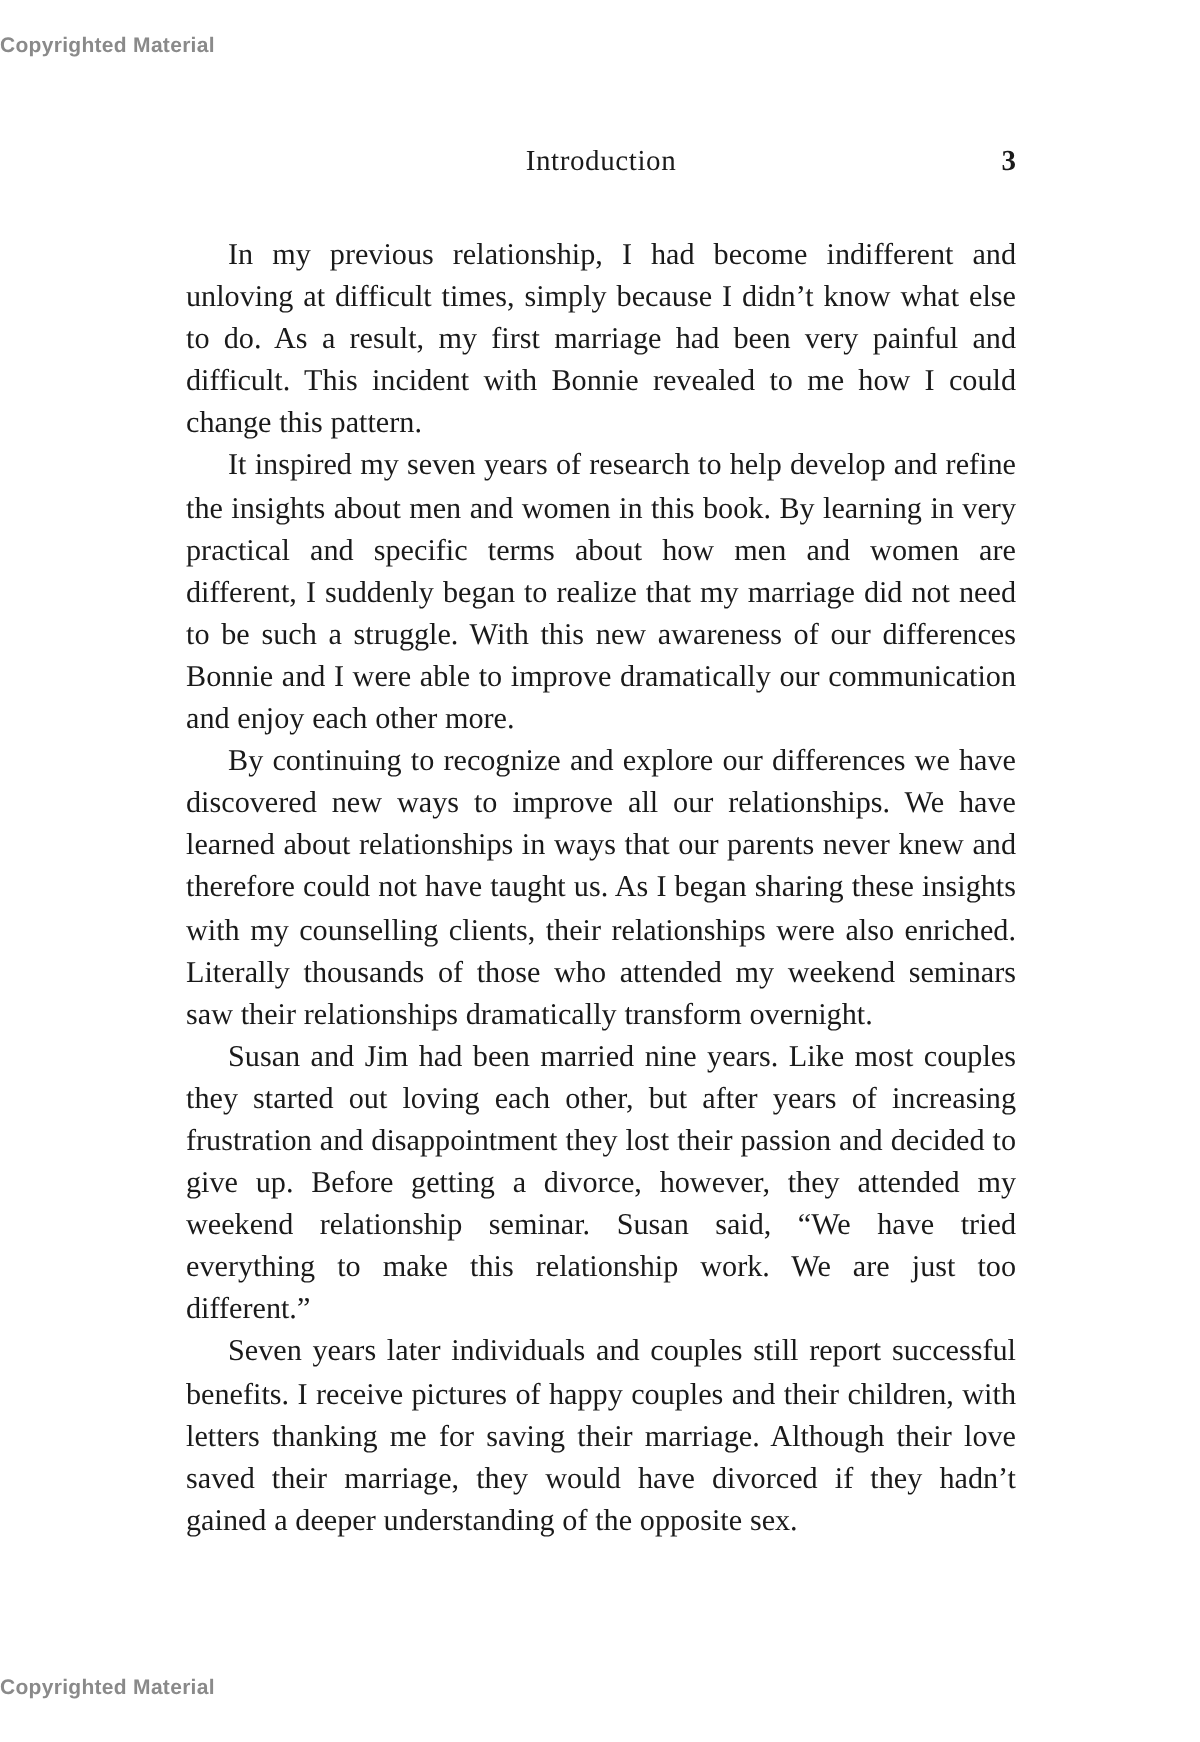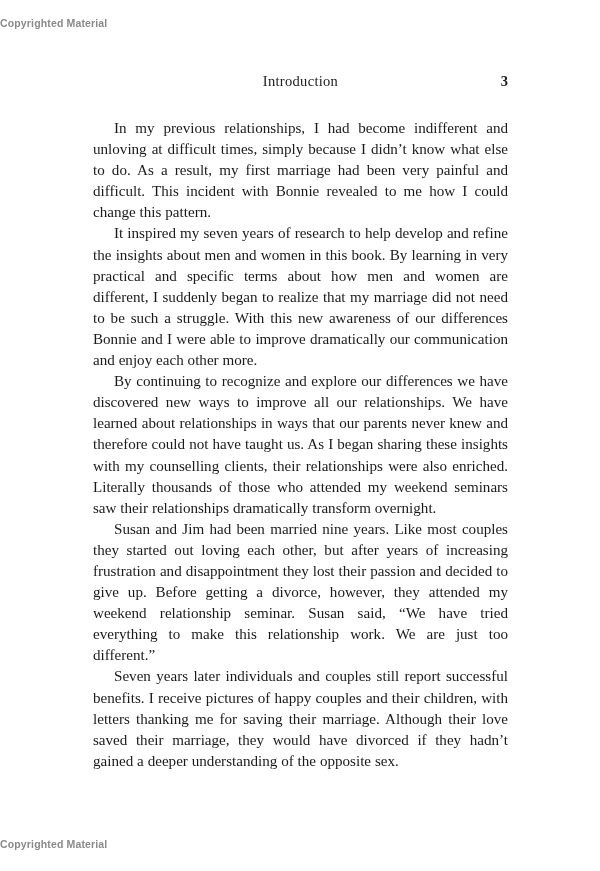--- a/index.html
+++ b/index.html
@@ -92,21 +92,21 @@
 <div class="watermark watermark-top">Copyrighted Material</div>
 
 <div class="page">
 
   <div class="running-head">
     <div class="running-head-title">Introduction</div>
     <div class="running-head-folio">3</div>
   </div>
 
   <div class="body-text">
-    <p>In my previous relationships, I had become indifferent and unloving at difficult times, simply because I didn’t know what else to do. As a result, my first marriage had been very painful and difficult. This incident with Bonnie revealed to me how I could change this pattern.</p>
+    <p>In my previous relationship, I had become indifferent and unloving at difficult times, simply because I didn’t know what else to do. As a result, my first marriage had been very painful and difficult. This incident with Bonnie revealed to me how I could change this pattern.</p>
     <p>It inspired my seven years of research to help develop and refine the insights about men and women in this book. By learning in very practical and specific terms about how men and women are different, I suddenly began to realize that my marriage did not need to be such a struggle. With this new awareness of our differences Bonnie and I were able to improve dramatically our communication and enjoy each other more.</p>
     <p>By continuing to recognize and explore our differences we have discovered new ways to improve all our relationships. We have learned about relationships in ways that our parents never knew and therefore could not have taught us. As I began sharing these insights with my counselling clients, their relationships were also enriched. Literally thousands of those who attended my weekend seminars saw their relationships dramatically transform overnight.</p>
     <p>Susan and Jim had been married nine years. Like most couples they started out loving each other, but after years of increasing frustration and disappointment they lost their passion and decided to give up. Before getting a divorce, however, they attended my weekend relationship seminar. Susan said, “We have tried everything to make this relationship work. We are just too different.”</p>
     <p>Seven years later individuals and couples still report successful benefits. I receive pictures of happy couples and their children, with letters thanking me for saving their marriage. Although their love saved their marriage, they would have divorced if they hadn’t gained a deeper understanding of the opposite sex.</p>
   </div>
 
 </div>
 
 <div class="watermark watermark-bottom">Copyrighted Material</div>
 

